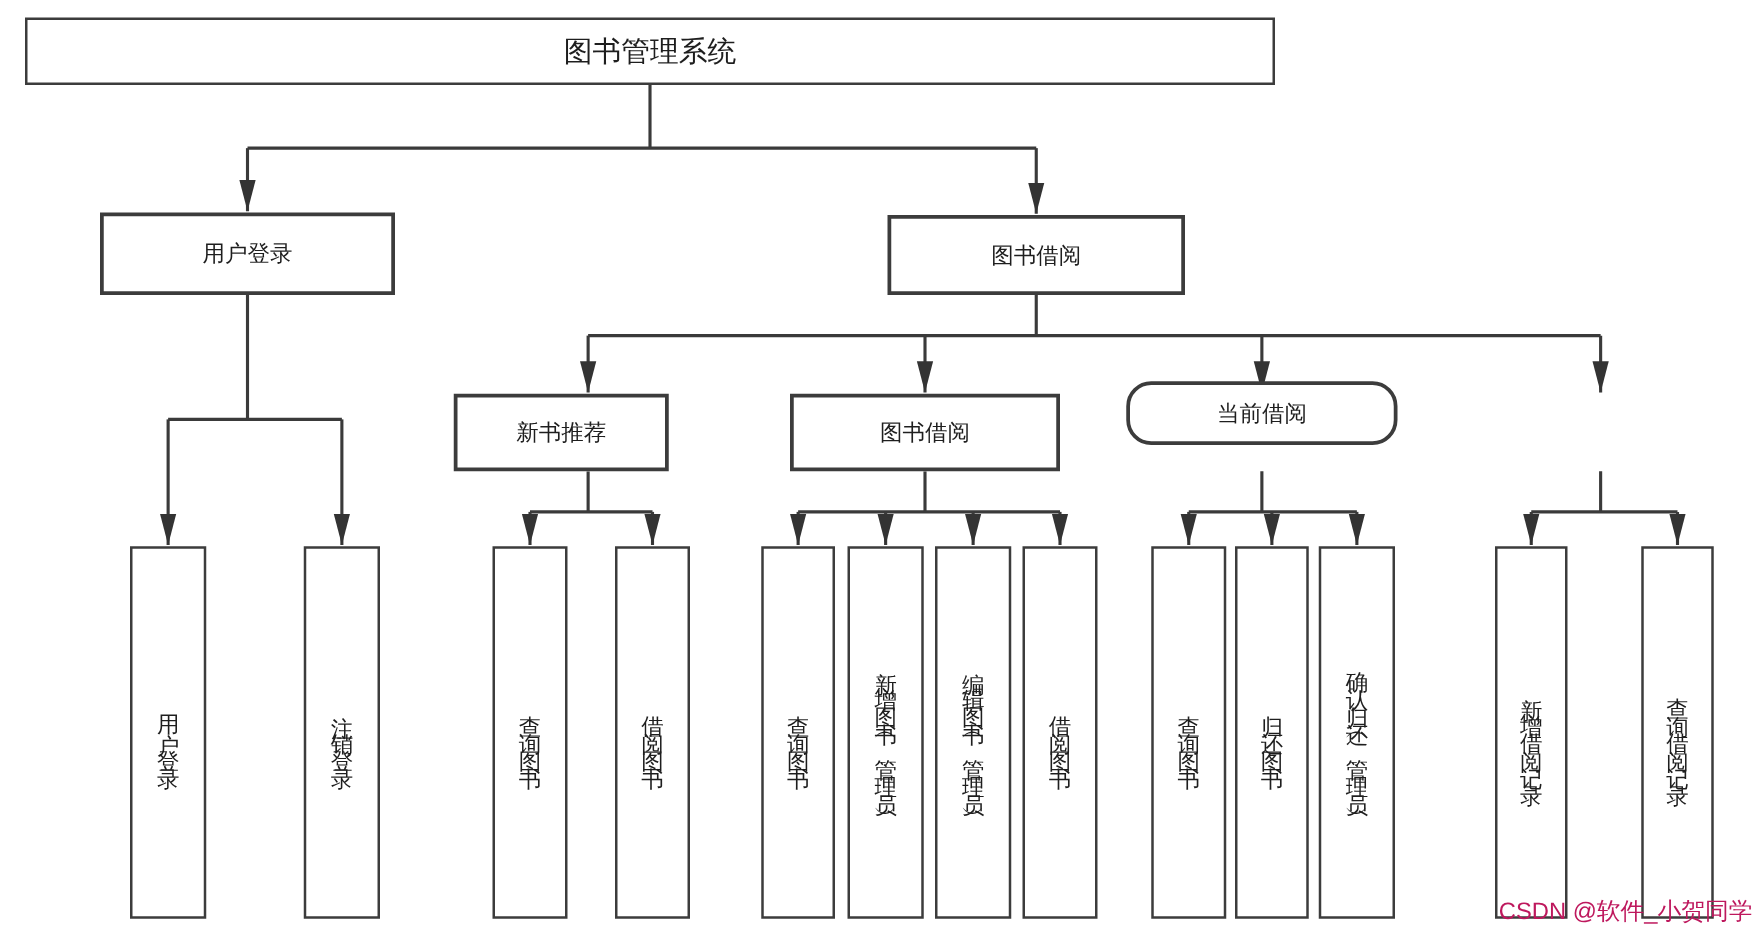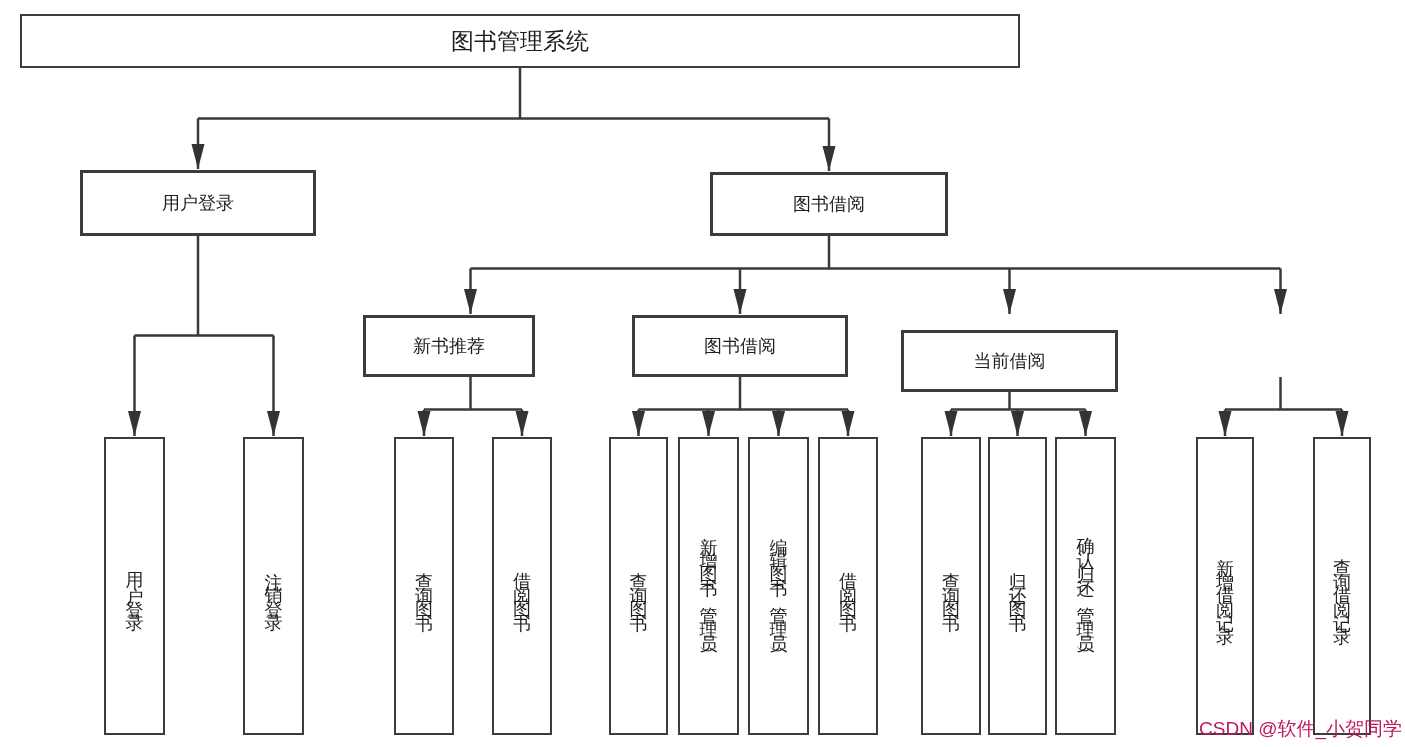--- a/index.html
+++ b/index.html
@@ -127,21 +127,21 @@
   <div class="node hbox" style="left:710px; top:172px; width:238px; height:64px;">
     <span>图书借阅</span>
   </div>
 
   <div class="node hbox" style="left:363px; top:315px; width:172px; height:62px;">
     <span>新书推荐</span>
   </div>
   <div class="node hbox" style="left:632px; top:315px; width:216px; height:62px;text-align:right;">
     <span>图书借阅</span>
   </div>
-  <div class="node hbox" style="left:901px; top:330px; width:217px; height:62px;">
+  <div class="node hbox" style="left:901px; top:305px; width:217px; height:51px;border-radius:20px;">
     <span>当前借阅</span>
   </div>
 
   <div class="node vbox" style="left:104px; width:61px;">
     <span class="vtext">用户登录</span>
   </div>
   <div class="node vbox" style="left:243px; width:61px;">
     <span class="vtext">注销登录</span>
   </div>
 

